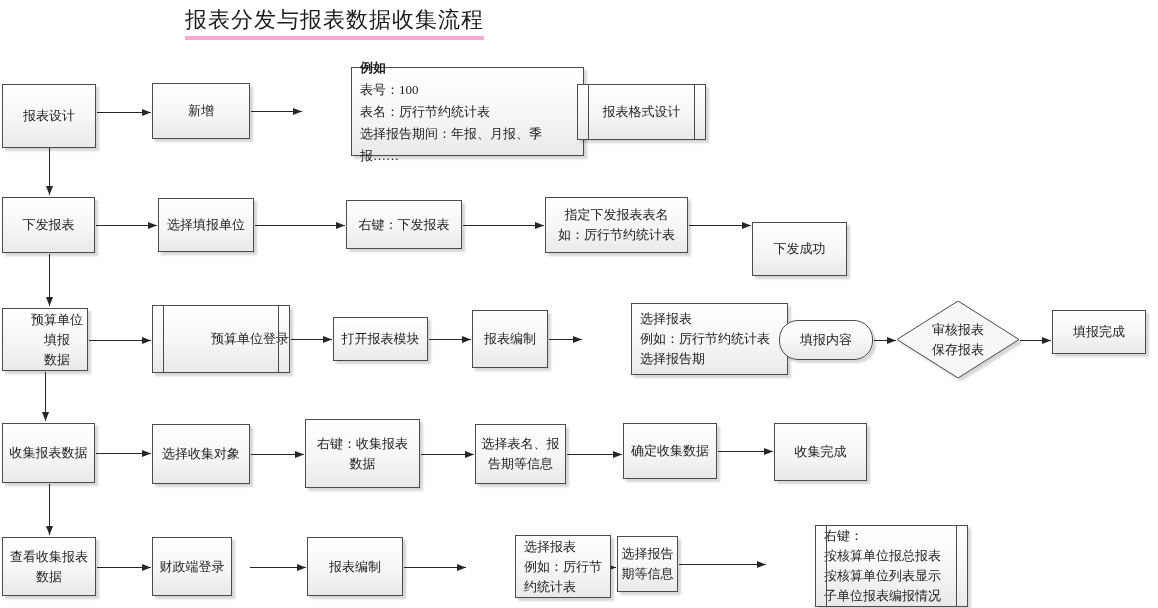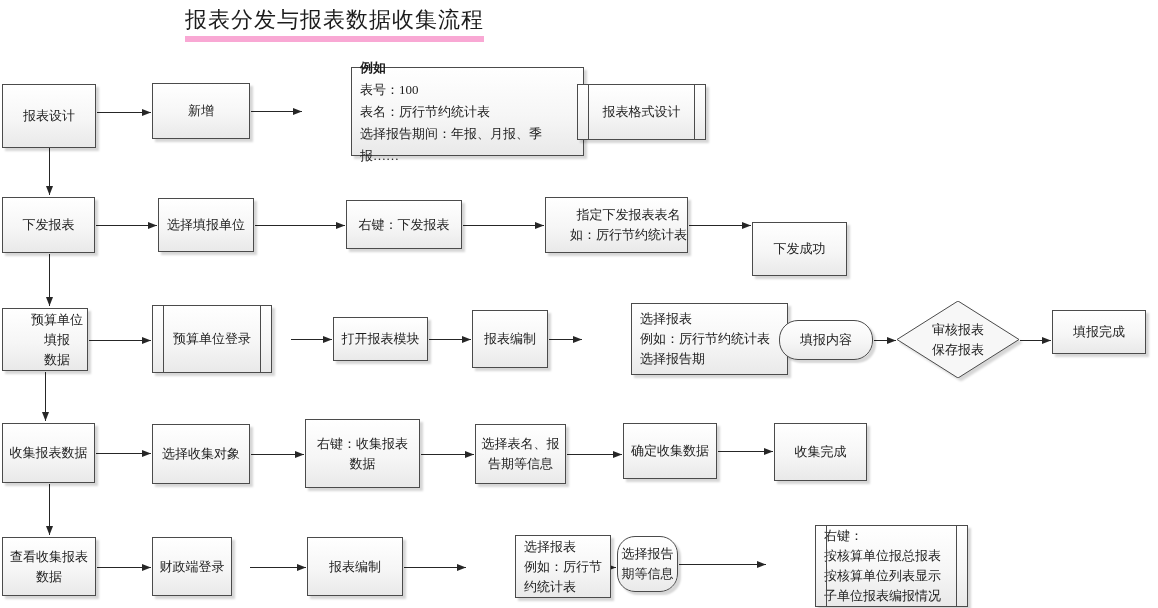--- a/index.html
+++ b/index.html
@@ -2,21 +2,21 @@
 <html style="--border: #4b4b4b; --connector: #262626; --text: #1c1c1c; --node_fill_top: #ffffff; --node_fill_bottom: #e9e9e9;"><head>
 <meta charset="utf-8">
 <style>
   html,body{margin:0;padding:0;background:#ffffff;}
   .stage{
     position:relative;width:1158px;height:608px;overflow:hidden;background:#fff;
     font-family:"Liberation Serif", serif;color:var(--text,#1c1c1c);
   }
   .title{
     position:absolute;left:185px;top:5px;font-size:22px;letter-spacing:1px;
-    border-bottom:6px solid #f9a8d4;padding-bottom:1px;white-space:nowrap;
+    border-bottom:4px solid #f9a8d4;padding-bottom:1px;white-space:nowrap;
   }
   #connector-layer{position:absolute;left:0;top:0;}
   #connector-layer line{stroke:var(--connector,#262626);stroke-width:1;}
   #arrowhead path{fill:var(--connector,#262626);}
   #nodes{position:absolute;left:0;top:0;width:100%;height:100%;}
   .node{
     position:absolute;box-sizing:border-box;
     border:1px solid var(--border,#4b4b4b);
     background:linear-gradient(180deg,var(--node_fill_top,#ffffff) 0%,#f6f6f6 55%,var(--node_fill_bottom,#e9e9e9) 100%);
     box-shadow:3px 3px 2px rgba(0,0,0,0.16);
@@ -95,32 +95,32 @@
       </div>
       <div class="node process" style="left: 2px; top: 197px; width: 93px; height: 56px;">
         <div class="txt"><span>下发报表</span></div>
       </div>
       <div class="node process" style="left: 158px; top: 198px; width: 96px; height: 54px;">
         <div class="txt"><span>选择填报单位</span></div>
       </div>
       <div class="node process" style="left: 346px; top: 200px; width: 116px; height: 49px;">
         <div class="txt"><span>右键：下发报表</span></div>
       </div>
-      <div class="node process" style="left: 545px; top: 197px; width: 143px; height: 56px; justify-content: flex-end;">
+      <div class="node process" style="left: 545px; top: 197px; width: 143px; height: 56px;">
         <div class="txt"><span>指定下发报表表名
 如：厉行节约统计表</span></div>
       </div>
       <div class="node process" style="left: 752px; top: 198px; width: 95px; height: 54px; margin-top: 24px;">
         <div class="txt"><span>下发成功</span></div>
       </div>
       <div class="node process" style="left: 2px; top: 308px; width: 86px; height: 63px; padding-left: 24px;">
         <div class="txt"><span>预算单位填报
 数据</span></div>
       </div>
-      <div class="node predefined" style="left: 152px; top: 305px; width: 120px; height: 68px;">
+      <div class="node predefined" style="left: 152px; top: 305px; width: 138px; height: 68px; justify-content: flex-end;">
         <i class="bar l"></i>
         <i class="bar r"></i>
         <div class="txt"><span>预算单位登录</span></div>
       </div>
       <div class="node process" style="left: 333px; top: 317px; width: 95px; height: 44px;">
         <div class="txt"><span>打开报表模块</span></div>
       </div>
       <div class="node process" style="left: 472px; top: 310px; width: 76px; height: 58px;">
         <div class="txt"><span>报表编制</span></div>
       </div>
@@ -170,21 +170,21 @@
         <div class="txt"><span>财政端登录</span></div>
       </div>
       <div class="node process" style="left: 307px; top: 537px; width: 96px; height: 59px;">
         <div class="txt"><span>报表编制</span></div>
       </div>
       <div class="node process left" style="left: 467px; top: 535px; width: 96px; height: 63px;">
         <div class="txt"><span>选择报表
 例如：厉行节
 约统计表</span></div>
       </div>
-      <div class="node process" style="left: 617px; top: 536px; width: 61px; height: 56px; border-radius: 18px;">
+      <div class="node process" style="left: 617px; top: 536px; width: 61px; height: 56px;">
         <div class="txt"><span>选择报告
 期等信息</span></div>
       </div>
       <div class="node predefined left" style="left: 767px; top: 525px; width: 153px; height: 82px;">
         <i class="bar l"></i>
         <i class="bar r"></i>
         <div class="txt"><span>右键：
 按核算单位报总报表
 按核算单位列表显示
 子单位报表编报情况</span></div>

